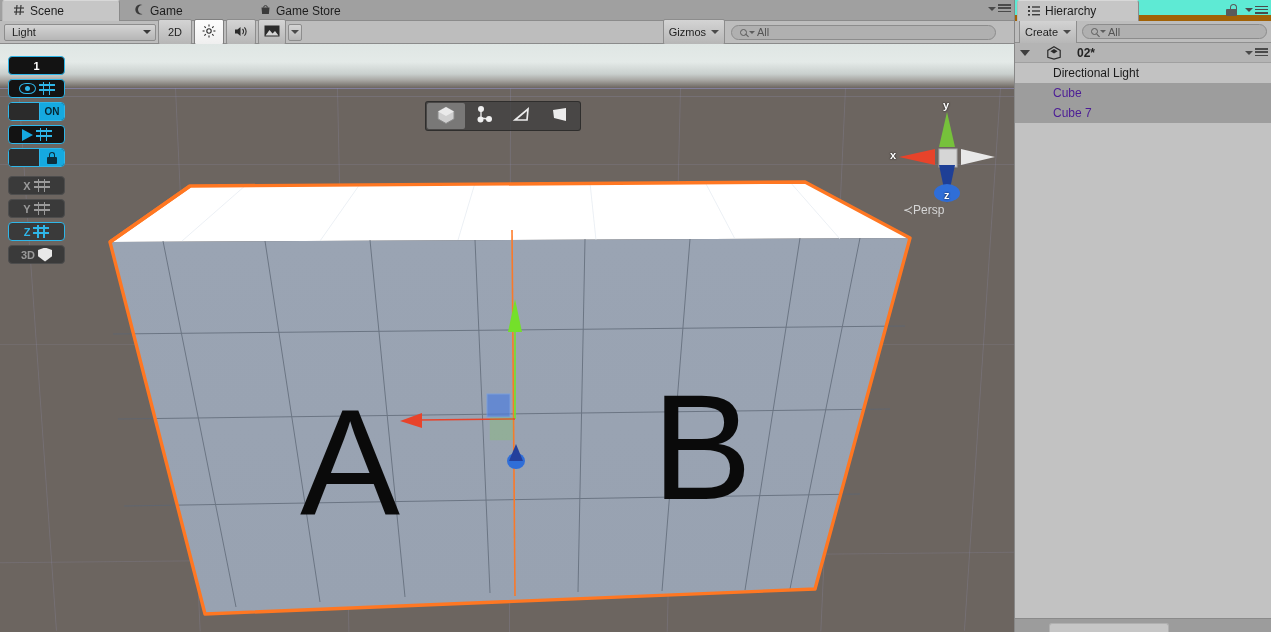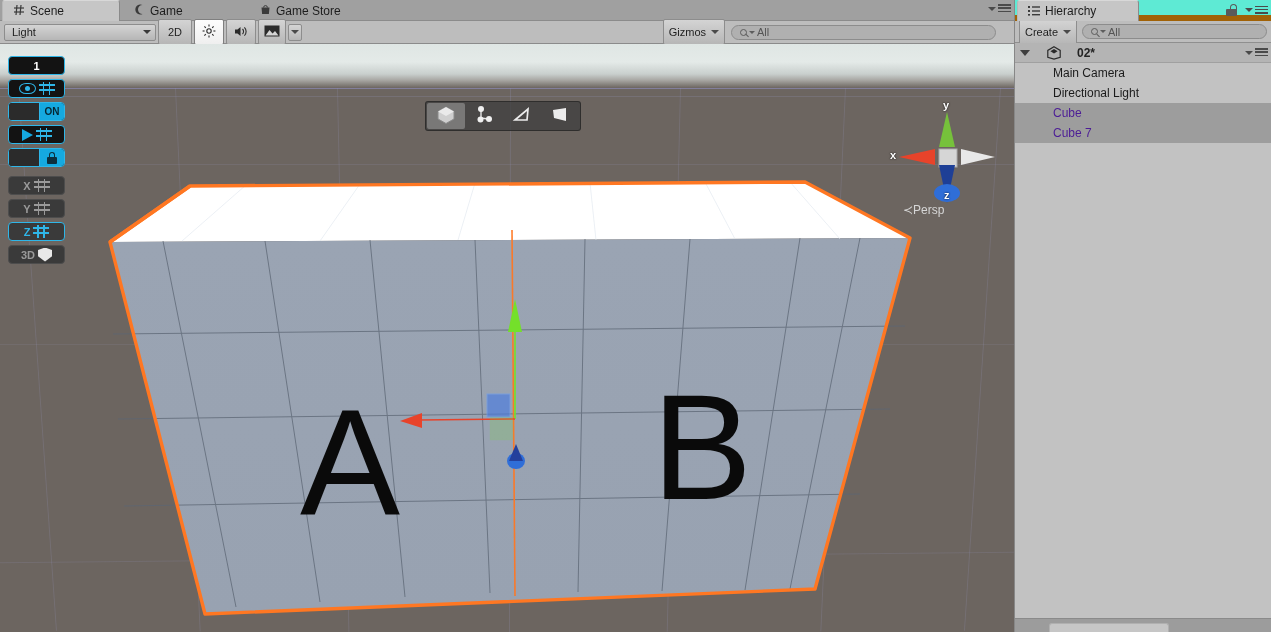--- a/index.html
+++ b/index.html
@@ -593,23 +593,20 @@
         <span class="ham">
             <i></i>
             <i></i>
             <i></i>
           </span>
       </span>
     </div>
 
     <div class="h-list">
       <div class="h-row">
-        <span>Main Camera</span>
-      </div>
-      <div class="h-row">
         <span>Directional Light</span>
       </div>
       <div class="h-row sel">
         <span>Cube</span>
       </div>
       <div class="h-row sel">
         <span>Cube 7</span>
       </div>
     </div>
 

